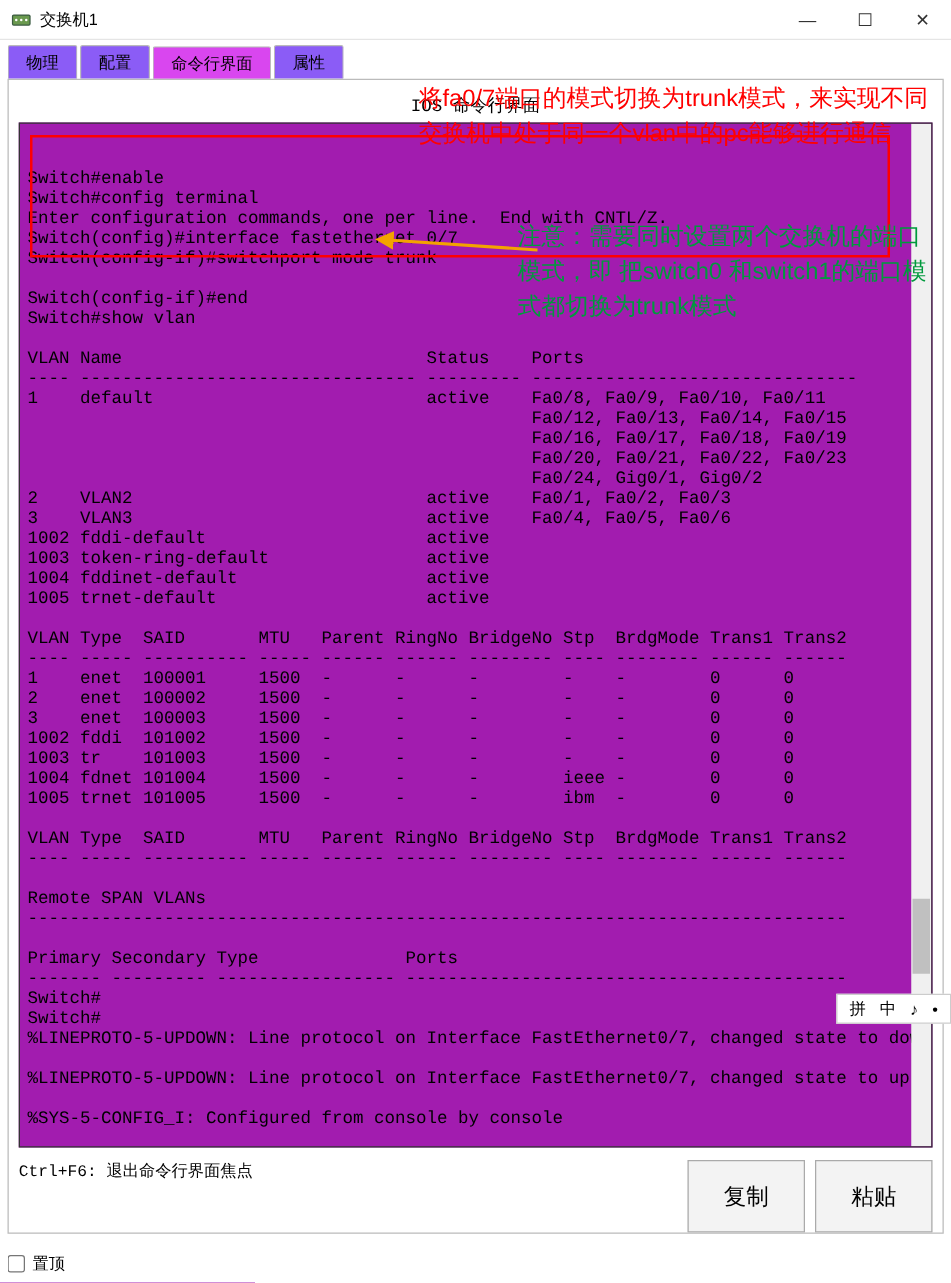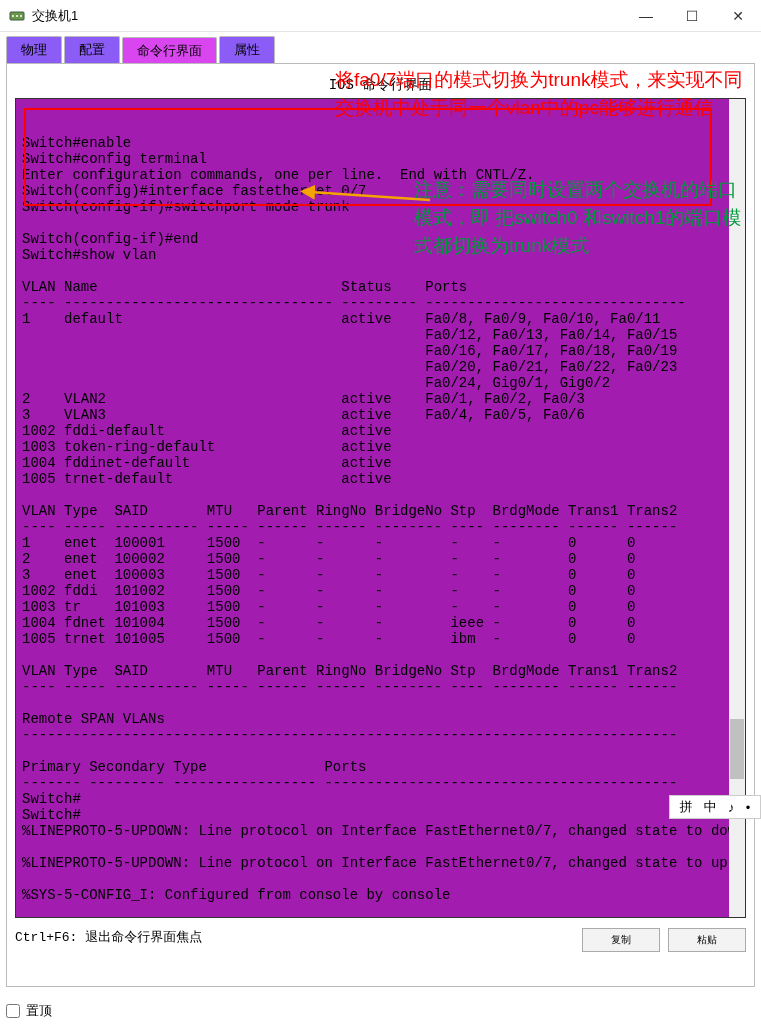--- a/index.html
+++ b/index.html
@@ -14,21 +14,21 @@
   .tab.active { background:#d946ef; position:relative; top:1px; }
   .content-frame { border:1px solid #bbb; margin: 0 6px 6px 6px; padding: 8px 8px 8px 8px; height: 924px; position:relative; background:#fff; }
   .cli-title { text-align:center; font-family: "Courier New", monospace; font-size:14px; padding:4px 0; }
   .cli-box { border:1px solid #333; font-family:"Courier New", monospace; font-size:14px; line-height:16px; padding:4px 6px 4px 6px; height:820px; overflow:hidden; position:relative; white-space:pre; background:#a21caf; }
   .cli-scroll { position:absolute; right:0; top:0; width:16px; height:100%; background:#f0f0f0; }
   .cli-scroll .up { position:absolute; top:0; width:16px; height:16px; }
   .cli-scroll .thumb { position:absolute; right:1px; top:620px; width:14px; height:60px; background:#c0c0c0; }
   .bottom-row { display:flex; align-items:flex-start; padding-top:10px; font-size:13px; }
   .bottom-row .hint { font-family:"Courier New",monospace; }
   .bottom-row .spacer { flex:1; }
-  .btn { border:1px solid #aaa; background:#f3f3f3; padding: 4px 28px; font-size:10px; margin-left:8px; }
+  .btn { border:1px solid #aaa; background:#f3f3f3; padding: 16px 28px; font-size:18px; margin-left:8px; }
   .footer { position:absolute; left:6px; bottom:6px; display:flex; align-items:center; font-size:13px;margin-top:35px; }
   .footer input { width:14px; height:14px; margin-right:6px; }
   .red-box { position:absolute; left:24px; top:108px; width:688px; height:98px; border:2px solid #ff0000; pointer-events:none; }
   .anno-red { position:absolute; left:335px; top:54px; width:422px; font-size:19px; color:#ff0000; line-height:28px; pointer-events:none; font-weight:400;margin-top:12px; }
   .anno-green { position:absolute; left:414px; top:176px; width:330px; font-size:19px; color:#009a3d; line-height:28px; pointer-events:none; font-weight:400; }
   .arrow-svg { position:absolute; left:300px; top:170px; width:140px; height:40px; pointer-events:none; }
   .ime { position:absolute; right:0px; top:795px; width:92px; height:24px; border:1px solid #ccc; background:#fff; display:flex; align-items:center; justify-content:space-around; font-size:13px; padding:0 4px; }
   .ime span { font-size:13px; }
 </style>
 </head>

